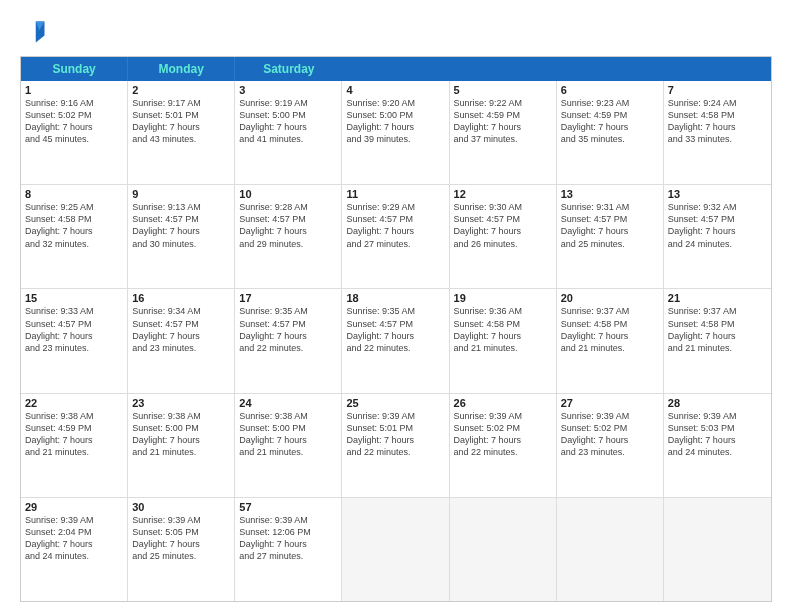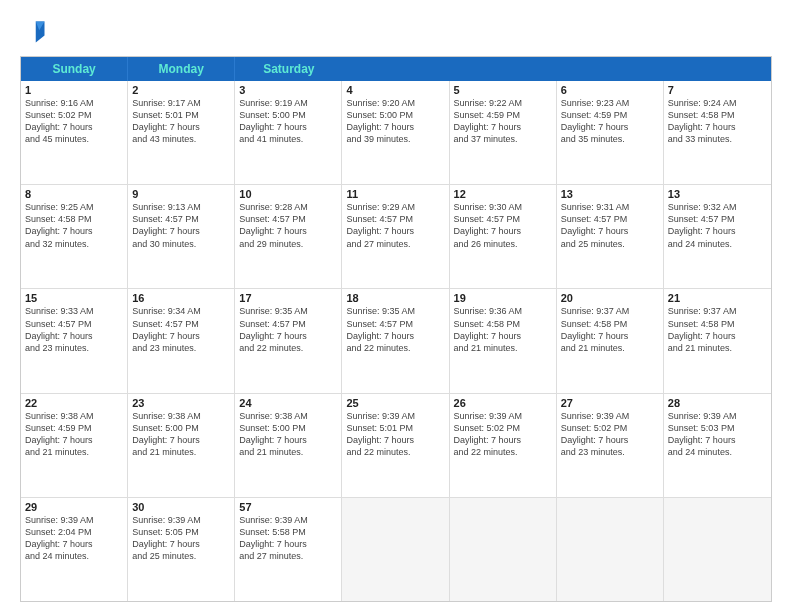--- a/index.html
+++ b/index.html
@@ -352,21 +352,21 @@
           <div class="cal-cell">
             <div class="day-num">30</div>
             <div class="cell-line">Sunrise: 9:39 AM</div>
             <div class="cell-line">Sunset: 5:05 PM</div>
             <div class="cell-line">Daylight: 7 hours</div>
             <div class="cell-line">and 25 minutes.</div>
           </div>
           <div class="cal-cell">
             <div class="day-num">57</div>
             <div class="cell-line">Sunrise: 9:39 AM</div>
-            <div class="cell-line">Sunset: 5:58 PM</div>
+            <div class="cell-line">Sunset: 12:06 PM</div>
             <div class="cell-line">Daylight: 7 hours</div>
             <div class="cell-line">and 27 minutes.</div>
           </div>
           <div class="cal-cell empty"></div>
           <div class="cal-cell empty"></div>
           <div class="cal-cell empty"></div>
           <div class="cal-cell empty"></div>
         </div>
       </div>
   </div>

